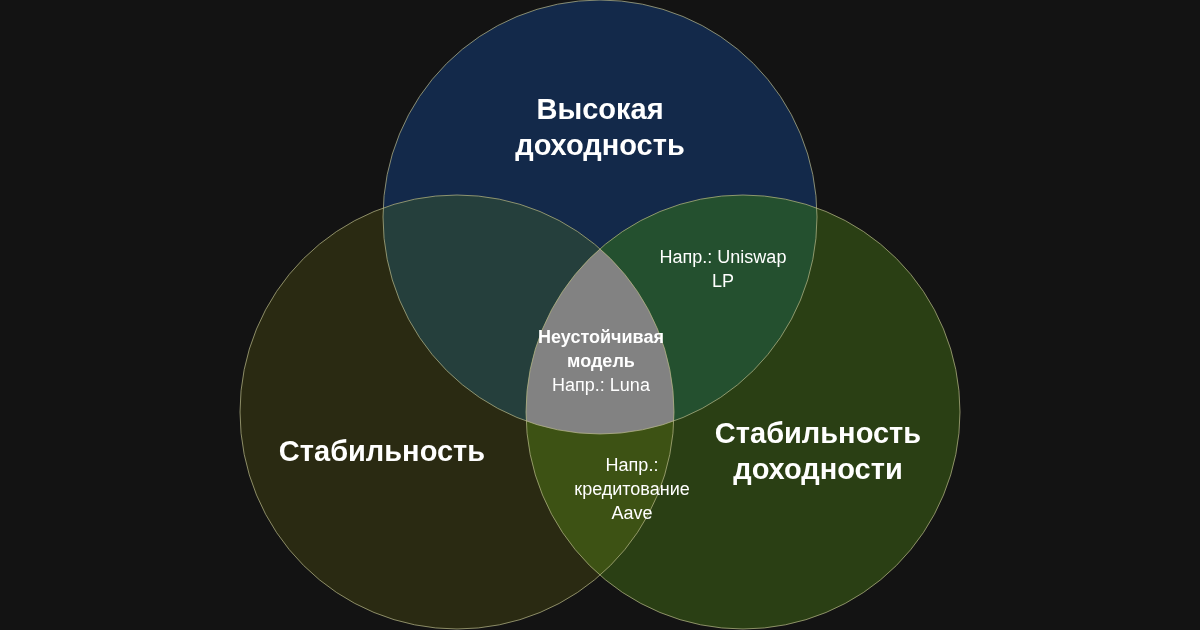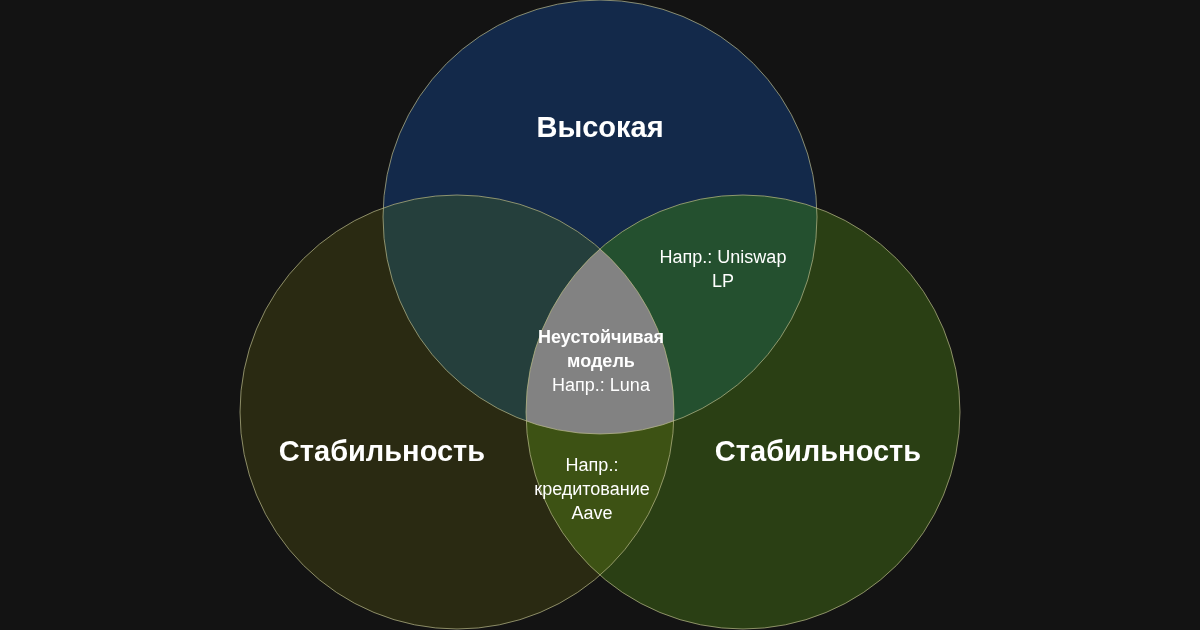--- a/index.html
+++ b/index.html
@@ -46,40 +46,42 @@
       </g>
     </g>
 
     <circle cx="600" cy="217" r="217" fill="none" stroke="#b9b98a" stroke-opacity="0.7" stroke-width="1"></circle>
     <circle cx="457" cy="412" r="217" fill="none" stroke="#b9b98a" stroke-opacity="0.7" stroke-width="1"></circle>
     <circle cx="743" cy="412" r="217" fill="none" stroke="#b9b98a" stroke-opacity="0.7" stroke-width="1"></circle>
   </svg>
 
   <div class="label big" style="left:600px; top:127px;">
     <div>Высокая</div>
+    <div>доходность</div>
   </div>
 
   <div class="label big" style="left:382px; top:451px;">
     <div>Стабильность</div>
   </div>
 
   <div class="label big" style="left:818px; top:451px;">
     <div>Стабильность</div>
+    <div>доходности</div>
   </div>
 
 
   <div class="label" style="left:601px; top:361px;">
     <div class="center-bold">Неустойчивая</div>
     <div class="center-bold">модель</div>
     <div class="small">Напр.: Luna</div>
   </div>
 
   <div class="label small" style="left:723px; top:269px;">
     <div>Напр.: Uniswap</div>
     <div>LP</div>
   </div>
 
-  <div class="label small" style="left:592px; top:489px;">
+  <div class="label small" style="left:632px; top:489px;">
     <div>Напр.:</div>
     <div>кредитование</div>
     <div>Aave</div>
   </div>
 </div>
 
 </body></html>

